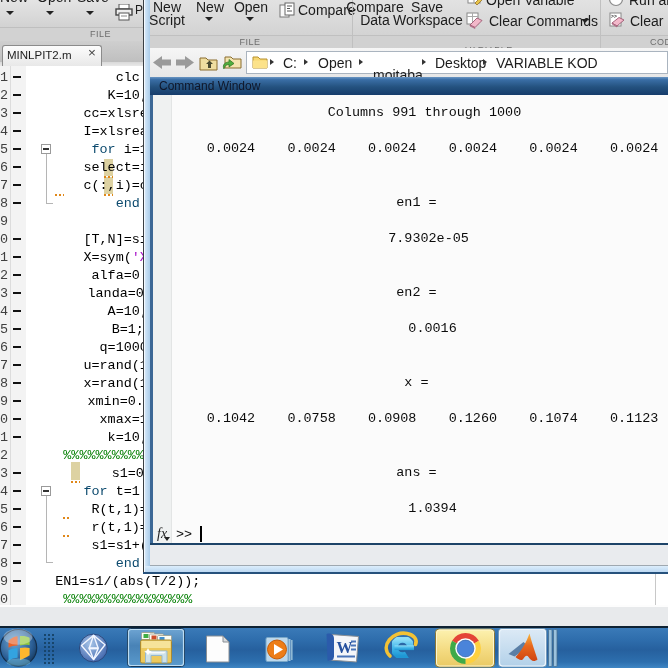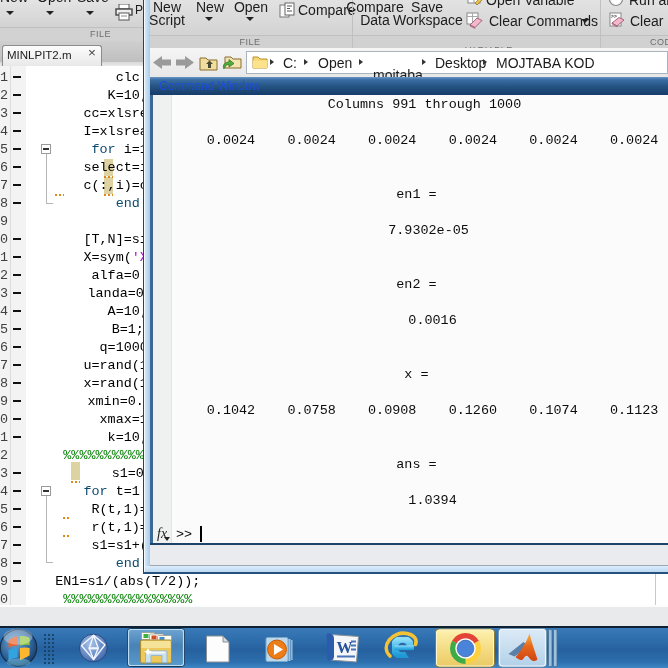--- a/index.html
+++ b/index.html
@@ -210,34 +210,34 @@
 </svg>
 <div class="abs" style="left:246px;top:51px;width:422px;height:23px;background:#fff;border:1px solid #aab4bf;box-sizing:border-box"></div>
 <svg class="abs" style="left:252px;top:54px" width="16" height="16" viewBox="0 0 16 16">
  <path d="M1 3 L6 3 L8 5 L15 5 L15 14 L1 14 Z" fill="#f7d773" stroke="#b8912d" stroke-width="1"></path>
  <path d="M1 6.5 L15 6.5 L15 14 L1 14 Z" fill="#fce28a"></path>
 </svg>
 <div class="abs ui" style="left:283px;top:56.5px">C:</div>
 <div class="abs ui" style="left:318px;top:56.5px">Open</div>
 <div class="abs ui" style="left:373px;top:69px">mojtaba</div>
 <div class="abs ui" style="left:435px;top:56.5px">Desktop</div>
-<div class="abs ui" style="left:496px;top:56.5px">MOJTABA KOD</div>
+<div class="abs ui" style="left:496px;top:56.5px">VARIABLE KOD</div>
 <div class="abs" style="left:270px;top:59px;width:0;height:0;border-left:4px solid #333;border-top:3.5px solid transparent;border-bottom:3.5px solid transparent"></div>
 <div class="abs" style="left:304px;top:59px;width:0;height:0;border-left:4px solid #333;border-top:3.5px solid transparent;border-bottom:3.5px solid transparent"></div>
 <div class="abs" style="left:359px;top:59px;width:0;height:0;border-left:4px solid #333;border-top:3.5px solid transparent;border-bottom:3.5px solid transparent"></div>
 <div class="abs" style="left:422px;top:59px;width:0;height:0;border-left:4px solid #333;border-top:3.5px solid transparent;border-bottom:3.5px solid transparent"></div>
 <div class="abs" style="left:483px;top:59px;width:0;height:0;border-left:4px solid #333;border-top:3.5px solid transparent;border-bottom:3.5px solid transparent"></div>
 
 <div class="abs" style="left:150px;top:76.5px;width:518px;height:18px;background:linear-gradient(#6a95c2 0%,#3a6ea6 15%,#24527f 55%,#163c6b 100%)"></div>
-<div class="abs" style="left:159px;top:80px;font-size:12px;line-height:12px;color:#1d4ed8">Command Window</div>
+<div class="abs" style="left:159px;top:80px;font-size:12px;line-height:12px;color:#0f172a">Command Window</div>
 
 <div class="abs" style="left:150px;top:94.5px;width:3px;height:450px;background:#3c6896"></div>
 <div class="abs" style="left:153px;top:94.5px;width:515px;height:448.5px;background:#fbfbfb"></div>
 <div class="abs" style="left:153px;top:94.5px;width:19px;height:448.5px;background:#eff1f1;border-right:1px solid #e3e5e5;box-sizing:border-box"></div>
-<pre class="abs" style="left:174.5px;top:96px;font-size:13.45px;line-height:18px;color:#0c0c0c">  Columns 991 through 1000
+<pre class="abs" style="left:174.5px;top:104px;font-size:13.45px;line-height:18px;color:#0c0c0c">  Columns 991 through 1000
 
     0.0024    0.0024    0.0024    0.0024    0.0024    0.0024
 
 
 en1 =
 
    7.9302e-05
 
 
 en2 =

